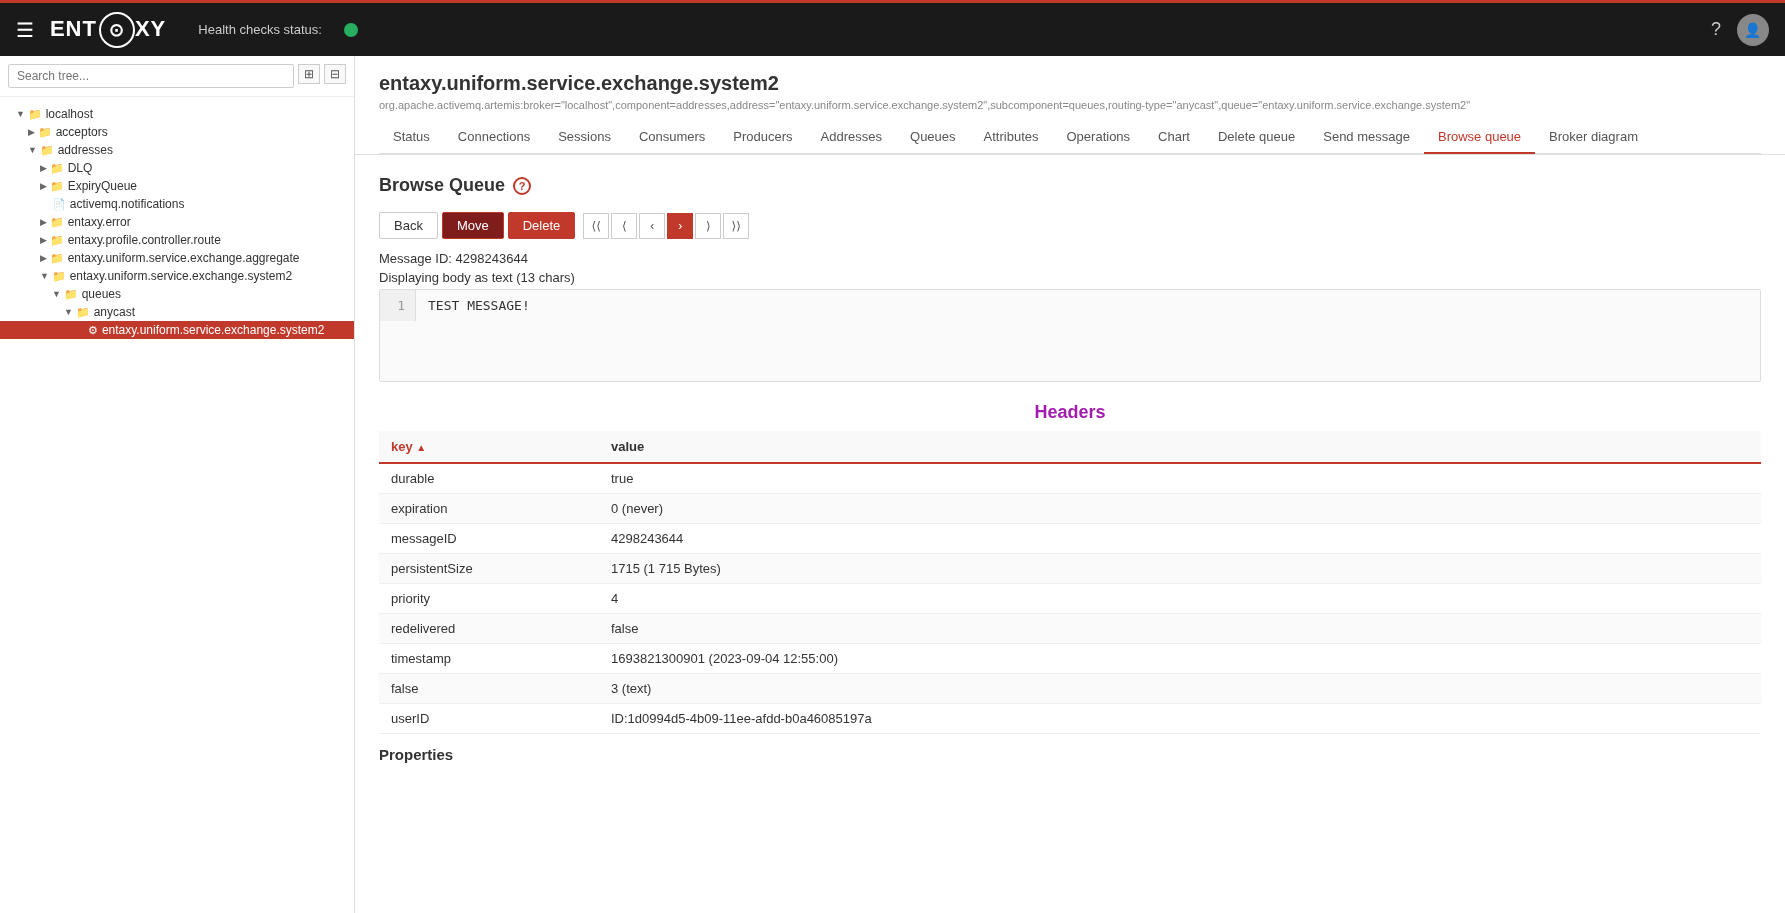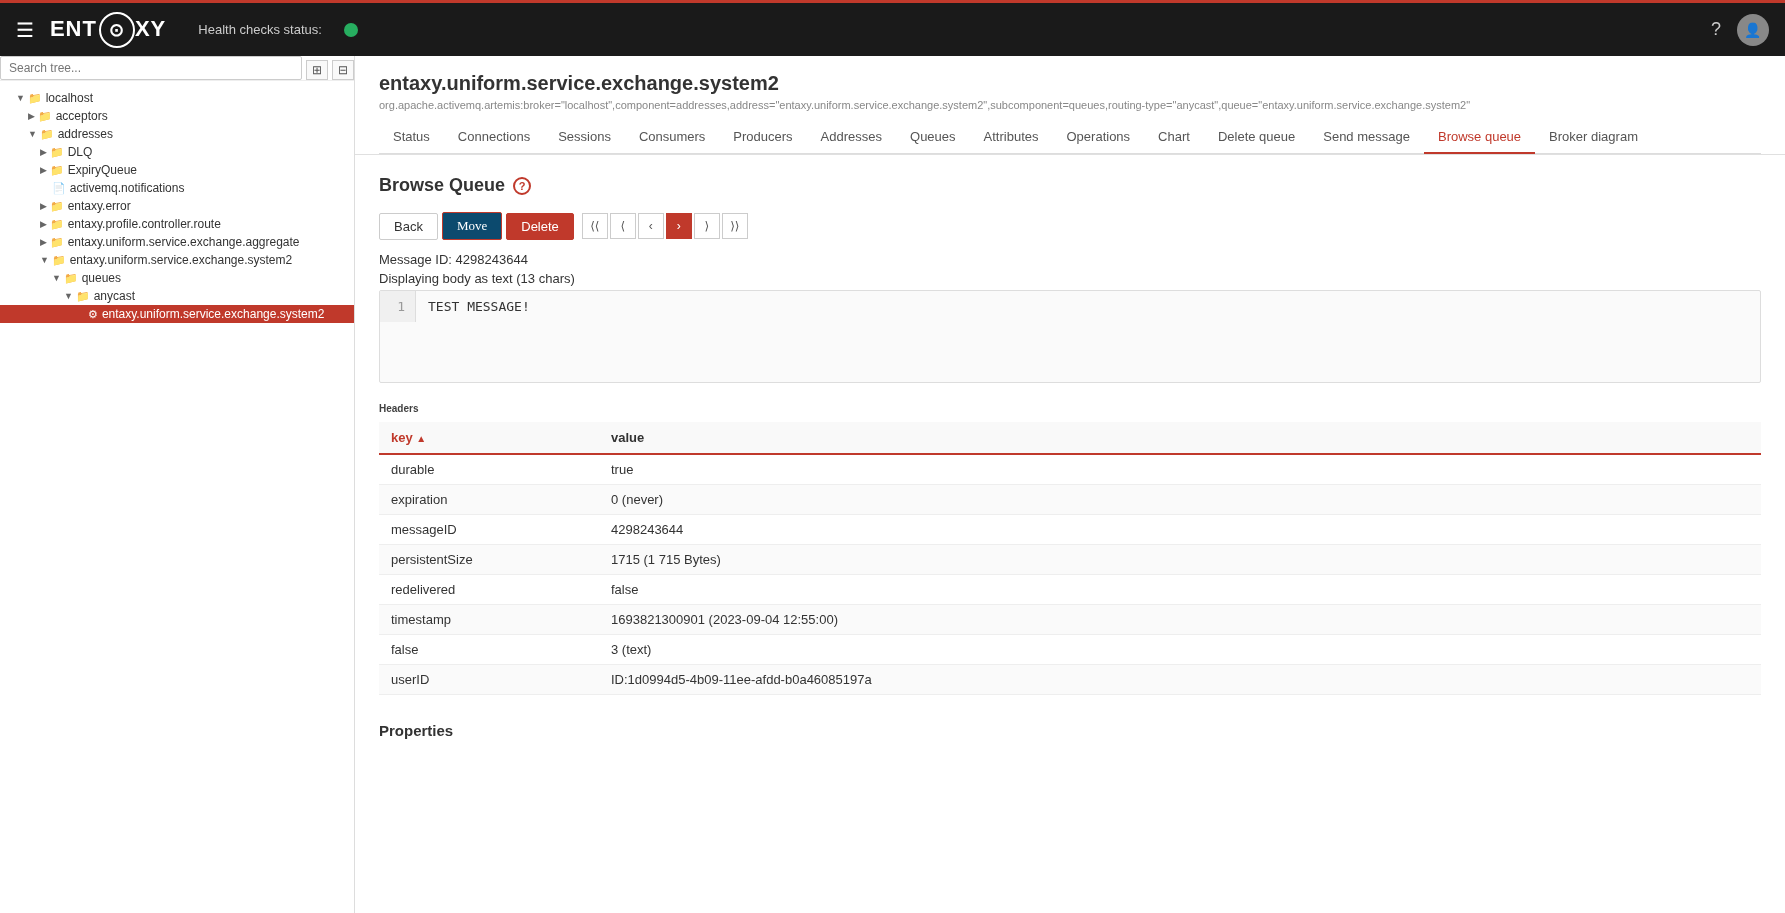--- a/index.html
+++ b/index.html
@@ -36,24 +36,24 @@
     .sidebar {
       width: 355px;
       background: #fff;
       border-right: 1px solid #ddd;
       display: flex;
       flex-direction: column;
       flex-shrink: 0;
       overflow: hidden;
     }
     .sidebar-search-bar {
-      padding: 0;
+      padding: 8px;
       border-bottom: 1px solid #eee;
       display: flex;
-      align-items: flex-end;
+      align-items: flex-start;
       gap: 4px;
     }
     .sidebar-search-bar input {
       flex: 1; border: 1px solid #ccc; padding: 4px 8px; font-size: 12px; border-radius: 2px; outline: none;
     }
     .sidebar-search-icons { display: flex; gap: 4px; }
     .sidebar-icon-btn { border: 1px solid #ccc; background: #f9f9f9; padding: 2px 5px; cursor: pointer; font-size: 12px; color: #555; }
     .tree-container { flex: 1; overflow-y: auto; padding: 8px 0; }
     .tree-item { display: flex; align-items: center; padding: 2px 8px; cursor: pointer; font-size: 12px; white-space: nowrap; }
     .tree-item.active { background: #c0392b; color: #fff; }
@@ -93,21 +93,21 @@
     .browse-queue-title h2 { font-size: 18px; font-weight: 600; }
     .help-icon { width: 18px; height: 18px; border-radius: 50%; border: 2px solid #c0392b; color: #c0392b; display: inline-flex; align-items: center; justify-content: center; font-size: 11px; font-weight: bold; cursor: pointer; }
 
     
     .action-buttons { display: flex; align-items: center; gap: 4px; margin-bottom: 12px; }
     .btn {
       padding: 5px 14px; font-size: 13px; cursor: pointer; border-radius: 2px;
       border: 1px solid transparent;
     }
     .btn-default { background: #fff; border-color: #ccc; color: #333; }
-    .btn-primary { background: #0c4a6e; border-color: #c0392b; color: #fff; font-family: Liberation Serif, serif; }
+    .btn-primary { background: #7f1d1d; border-color: #c0392b; color: #fff; }
     .btn-danger { background: #c0392b; border-color: #c0392b; color: #fff; }
     .nav-buttons { display: flex; gap: 2px; margin-left: 4px; }
     .nav-btn {
       width: 26px; height: 26px; display: inline-flex; align-items: center; justify-content: center;
       background: #fff; border: 1px solid #ccc; cursor: pointer; font-size: 12px; color: #555;
     }
     .nav-btn-highlighted { background: #c0392b; color: #fff; border-color: #c0392b; }
 
     
     .message-info { font-size: 13px; color: #333; margin-bottom: 4px; }
@@ -119,22 +119,22 @@
       margin-bottom: 20px;
       background: #fafafa;
       font-family: monospace;
       font-size: 13px;
     }
     .message-body-line { display: flex; }
     .line-number { background: #f0f0f0; color: #999; padding: 8px 10px; min-width: 36px; text-align: right; border-right: 1px solid #ddd; user-select: none; }
     .line-content { padding: 8px 12px; color: #333; flex: 1; }
 
     
-    .section-title { font-size: 10px; font-weight: 600; color: #404040; margin-bottom: 8px; }
-    .headers-table { width: 100%; border-collapse: collapse; font-size: 13px; margin-bottom: 27px; }
+    .section-title { font-size: 18px; font-weight: 600; color: #a21caf; margin-bottom: 8px; text-align: center; }
+    .headers-table { width: 100%; border-collapse: collapse; font-size: 13px; margin-bottom: 12px; }
     .headers-table thead tr { border-bottom: 2px solid #c0392b; }
     .headers-table th { text-align: left; padding: 8px 12px; font-weight: 600; color: #333; background: #f9f9f9; }
     .headers-table th.sorted { color: #c0392b; }
     .sort-arrow { font-size: 10px; }
     .headers-table td { padding: 7px 12px; border-bottom: 1px solid #eee; color: #333; vertical-align: top; }
     .headers-table tbody tr:nth-child(even) { background: #fafafa; }
     .col-key { width: 220px; }
 
     
     .sidebar .tree-container::-webkit-scrollbar { width: 6px; }
@@ -319,20 +319,24 @@
   </tr>
             <tr>
     <td>messageID</td>
     <td>4298243644</td>
   </tr>
             <tr>
     <td>persistentSize</td>
     <td>1715 (1 715 Bytes)</td>
   </tr>
             <tr>
+    <td>priority</td>
+    <td>4</td>
+  </tr>
+            <tr>
     <td>redelivered</td>
     <td>false</td>
   </tr>
             <tr>
     <td>timestamp</td>
     <td>1693821300901 (2023-09-04 12:55:00)</td>
   </tr>
             <tr>
     <td>false</td>
     <td>3 (text)</td>

